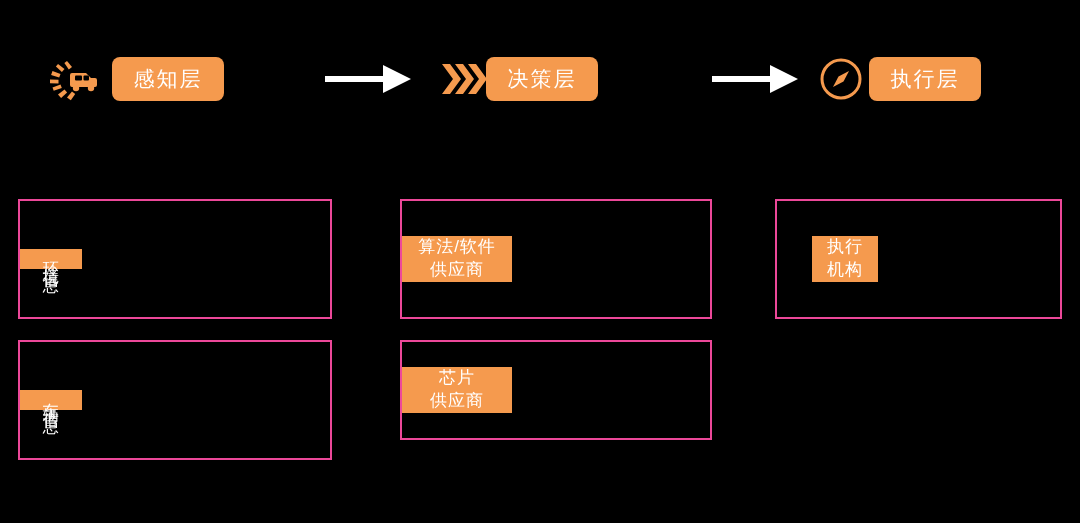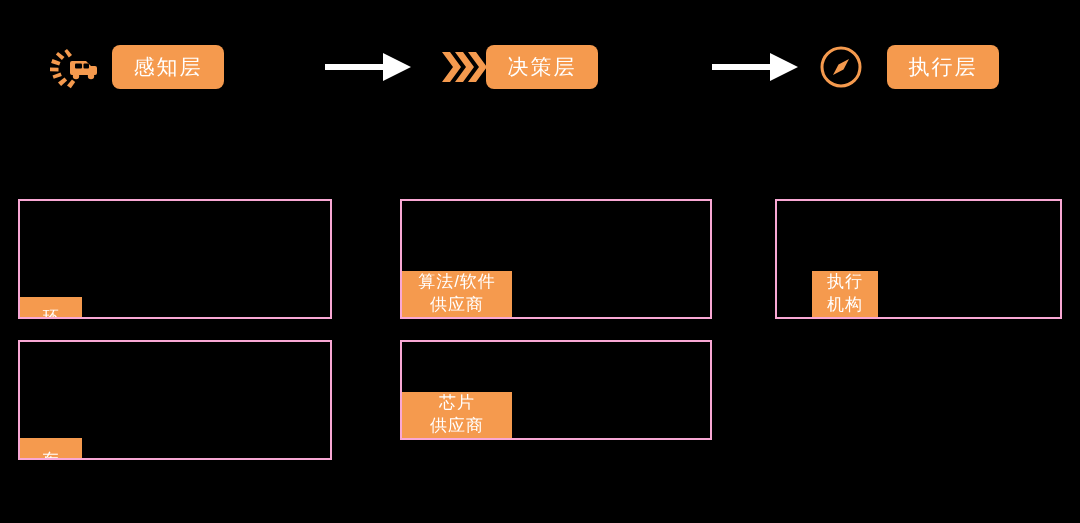--- a/index.html
+++ b/index.html
@@ -19,21 +19,21 @@
     position: relative;
     width: 1080px;
     height: 523px;
     background: #000000;
   }
 
   
   .header-row {
     position: absolute;
     left: 0;
-    top: 32px;
+    top: 44px;
     width: 908px;
     height: 70px;
   }
 
   .hdr-item {
     position: absolute;
     top: 0;
     height: 70px;
     display: flex;
     align-items: center;
@@ -75,24 +75,24 @@
     height: 40px;
     display: flex;
     align-items: center;
     justify-content: center;
   }
 
   
   .card {
     position: absolute;
     box-sizing: border-box;
-    border: 2px solid #f9a8d4;
-    background: #000000;
-    display: flex;
-    align-items: flex-end;
+    border: 2px solid #ec4899;
+    background: #000000;
+    display: flex;
+    align-items: center;
     overflow: hidden;
   }
 
   .card-label {
     background: #F59A4E;
     color: #FFFFFF;
     display: flex;
     align-items: center;
     justify-content: center;
     flex: 0 0 auto;
@@ -175,21 +175,21 @@
       </span>
     </div>
 
     <div class="hdr-item" style="left:815px;">
       <span class="icon-box">
         <svg width="46" height="46" viewBox="0 0 46 46" aria-hidden="true">
           <circle cx="23" cy="23" r="19" fill="none" stroke="#F59A4E" stroke-width="3"></circle>
           <path d="M31 15 L20.5 20.5 L15 31 L25.5 25.5 Z" fill="#F59A4E"></path>
         </svg>
       </span>
-      <span class="pill" style="margin-left:20px; width:112px;">执行层</span>
+      <span class="pill" style="margin-left:2px; width:112px;">执行层</span>
     </div>
 
   </div>
 
   <div class="card" style="left:18px; top:199px; width:314px; height:120px;">
     <div class="card-label vertical" style="width:62px;">环境信息</div>
     <div class="card-body"></div>
   </div>
 
   <div class="card" style="left:18px; top:340px; width:314px; height:120px;">

